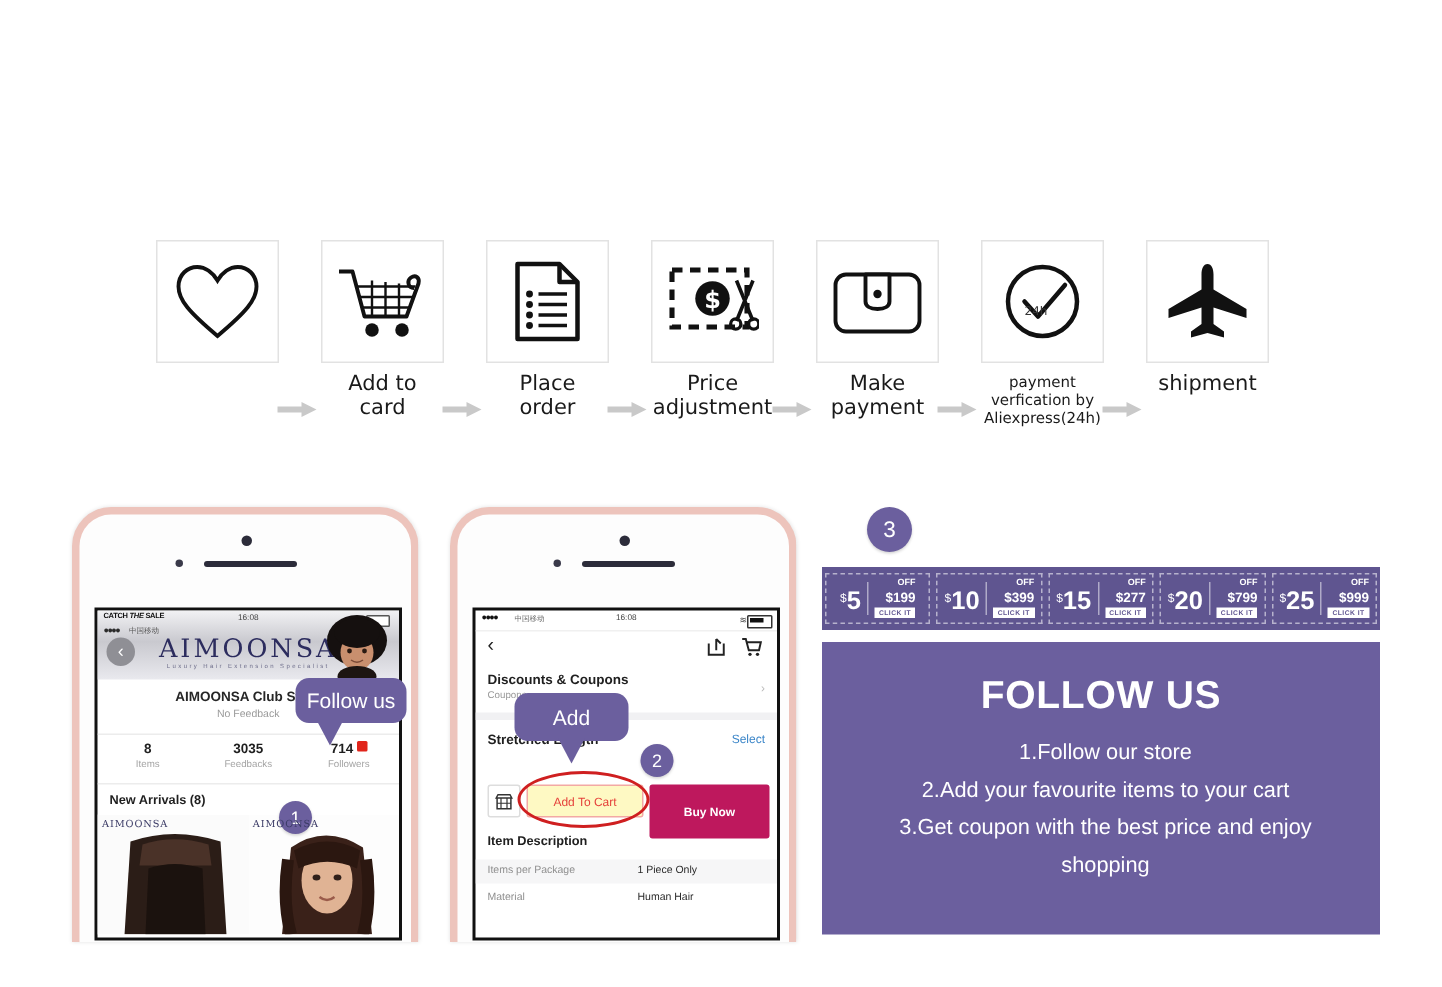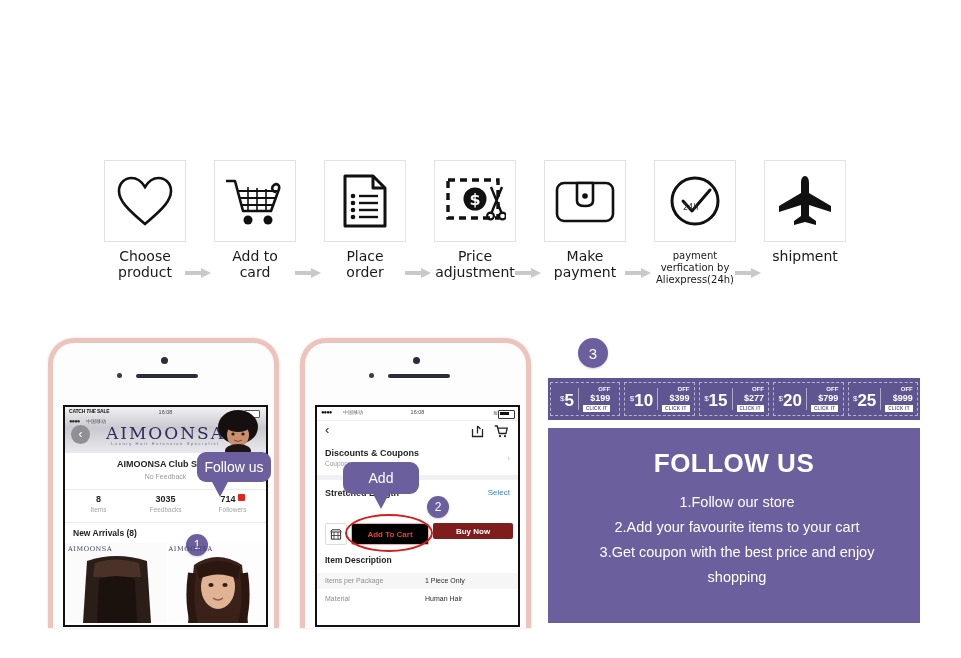--- a/index.html
+++ b/index.html
@@ -114,25 +114,25 @@
     border-bottom:1px solid #f0f0f0;}
   .p2-nav{position:absolute;left:0;top:13px;width:100%;height:22px;}
   .p2-row{position:absolute;left:0;width:100%;}
   .p2-title{font-size:9px;font-weight:bold;color:#1f1f1f;}
   .p2-sub{font-size:6.5px;color:#9a9a9a;}
   .p2-sep{position:absolute;left:0;width:100%;height:5px;background:#f1f1f3;}
   .p2-select{position:absolute;right:8px;font-size:8px;color:#3a85c8;}
   .p2-chev{position:absolute;right:8px;font-size:8px;color:#b9b9b9;}
   .btn-cart{
     position:absolute;height:20px;border:1px solid #f3a9a4;border-radius:2px;
-    background:#000000;color:#e5413b;font-size:8px;font-weight:bold;
+    background:#fef9c3;color:#e5413b;font-size:8px;font-weight:normal;
     display:flex;align-items:center;justify-content:center;
   }
   .btn-buy{
-    position:absolute;height:16px;border-radius:2px;background:#7f1d1d;
+    position:absolute;height:36px;border-radius:2px;background:#be185d;
     color:#fff;font-size:8px;font-weight:bold;
     display:flex;align-items:center;justify-content:center;
   }
   .shop-ico{
     position:absolute;width:20px;height:20px;border:1px solid #ddd;border-radius:2px;
     display:flex;align-items:center;justify-content:center;
   }
   .p2-desc{position:absolute;left:8px;font-size:8.5px;font-weight:bold;color:#1f1f1f;}
   .p2-trow{position:absolute;left:0;width:100%;height:16px;font-size:7px;color:#8f8f8f;}
   .p2-trow.alt{background:#f6f6f7;}
@@ -198,21 +198,20 @@
 
 
   <div class="steps">
 
     <div class="step" style="left:99px;">
       <div class="step-box">
         <svg width="58" height="52" viewBox="0 0 58 52">
           <path d="M29 49 C10 33 3 25 3 16 C3 8 9 3 15.5 3 C21 3 26 7 29 12 C32 7 37 3 42.5 3 C49 3 55 8 55 16 C55 25 48 33 29 49 Z" fill="none" stroke="#111" stroke-width="2.6"></path>
         </svg>
       </div>
-      <div class="step-label"><span>Choose<br>product</span></div>
     </div>
     <div class="arrow" style="left:185px;">
         <div class="shaft"></div>
         <div class="head"></div>
       </div>
 
     <div class="step" style="left:209px;">
       <div class="step-box">
         <svg width="62" height="52" viewBox="0 0 62 52">
           <path d="M2 6 H11 L19 36 H47 L55 14 C56 10 53 8 50 10 C47 12 48 17 52 17" fill="none" stroke="#111" stroke-width="2.6" stroke-linejoin="round"></path>

